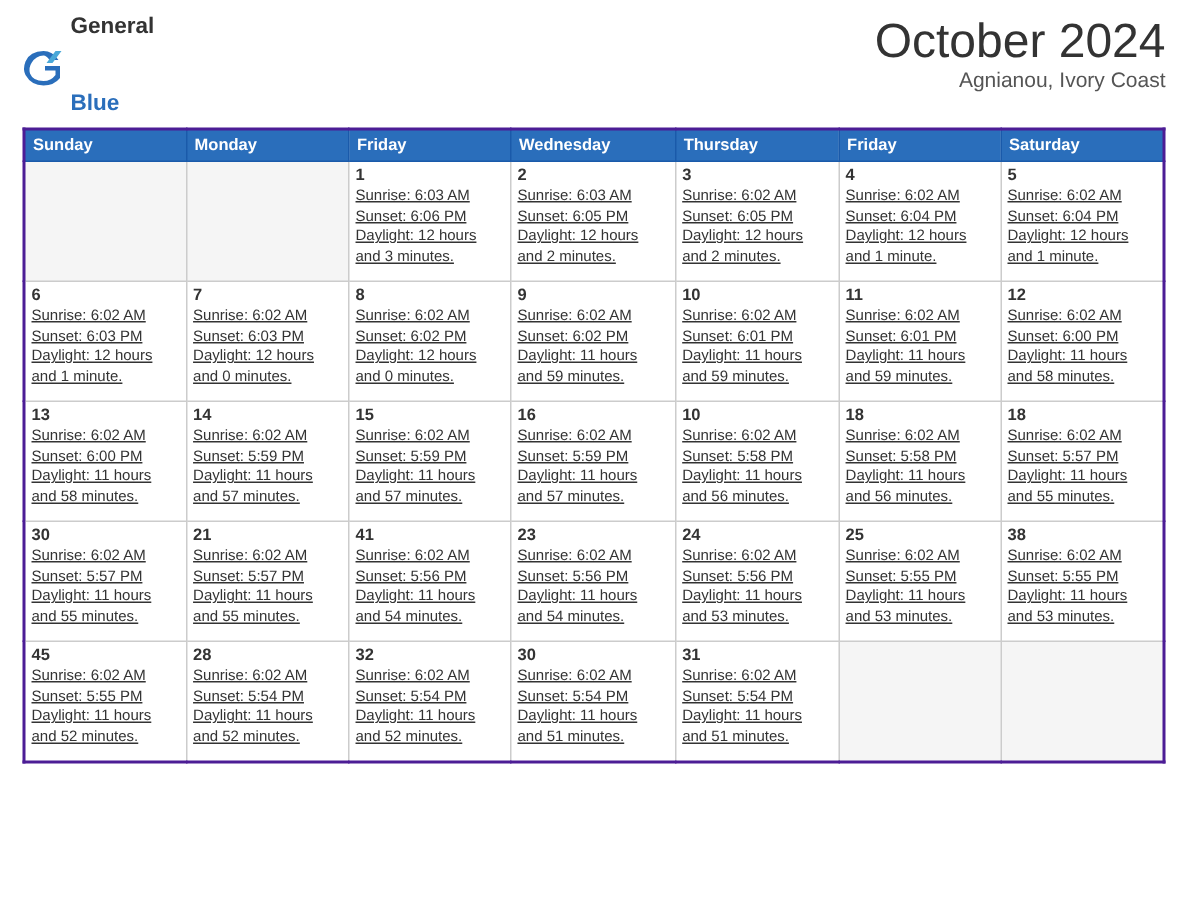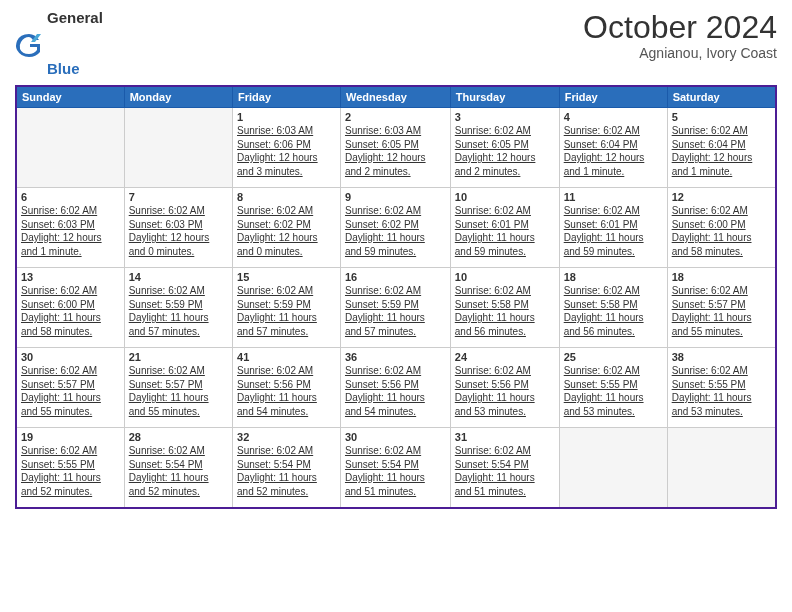--- a/index.html
+++ b/index.html
@@ -296,21 +296,21 @@
 and 55 minutes.</div>
           </td>
           <td>
             <span class="day-num">41</span>
             <div class="day-info" style="white-space: pre-line;">Sunrise: 6:02 AM
 Sunset: 5:56 PM
 Daylight: 11 hours
 and 54 minutes.</div>
           </td>
           <td>
-            <span class="day-num">36</span>
+            <span class="day-num">23</span>
             <div class="day-info" style="white-space: pre-line;">Sunrise: 6:02 AM
 Sunset: 5:56 PM
 Daylight: 11 hours
 and 54 minutes.</div>
           </td>
           <td>
             <span class="day-num">24</span>
             <div class="day-info" style="white-space: pre-line;">Sunrise: 6:02 AM
 Sunset: 5:56 PM
 Daylight: 11 hours
@@ -326,21 +326,21 @@
           <td>
             <span class="day-num">38</span>
             <div class="day-info" style="white-space: pre-line;">Sunrise: 6:02 AM
 Sunset: 5:55 PM
 Daylight: 11 hours
 and 53 minutes.</div>
           </td>
         </tr>
         <tr>
           <td>
-            <span class="day-num">19</span>
+            <span class="day-num">45</span>
             <div class="day-info" style="white-space: pre-line;">Sunrise: 6:02 AM
 Sunset: 5:55 PM
 Daylight: 11 hours
 and 52 minutes.</div>
           </td>
           <td>
             <span class="day-num">28</span>
             <div class="day-info" style="white-space: pre-line;">Sunrise: 6:02 AM
 Sunset: 5:54 PM
 Daylight: 11 hours

